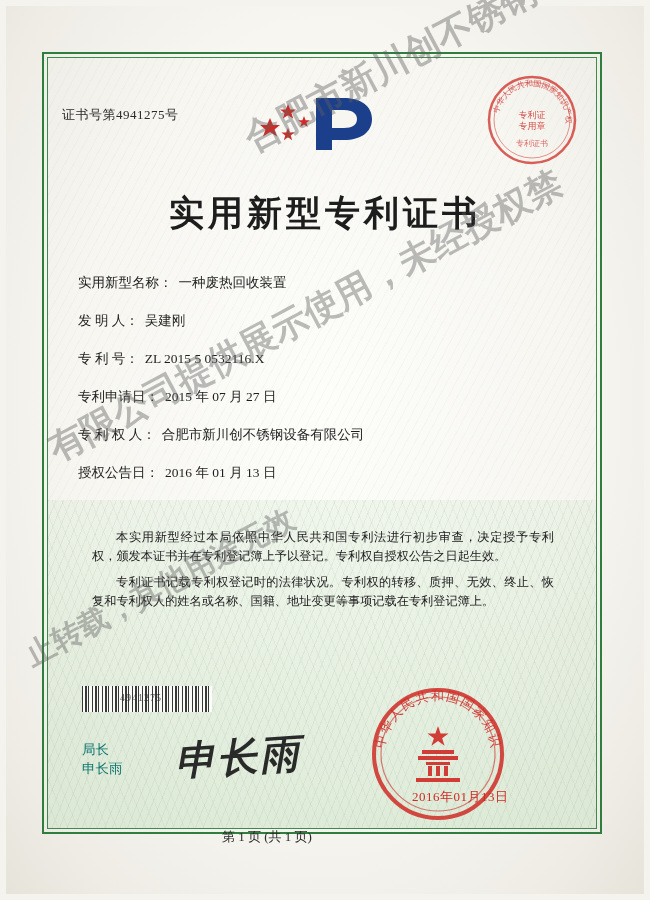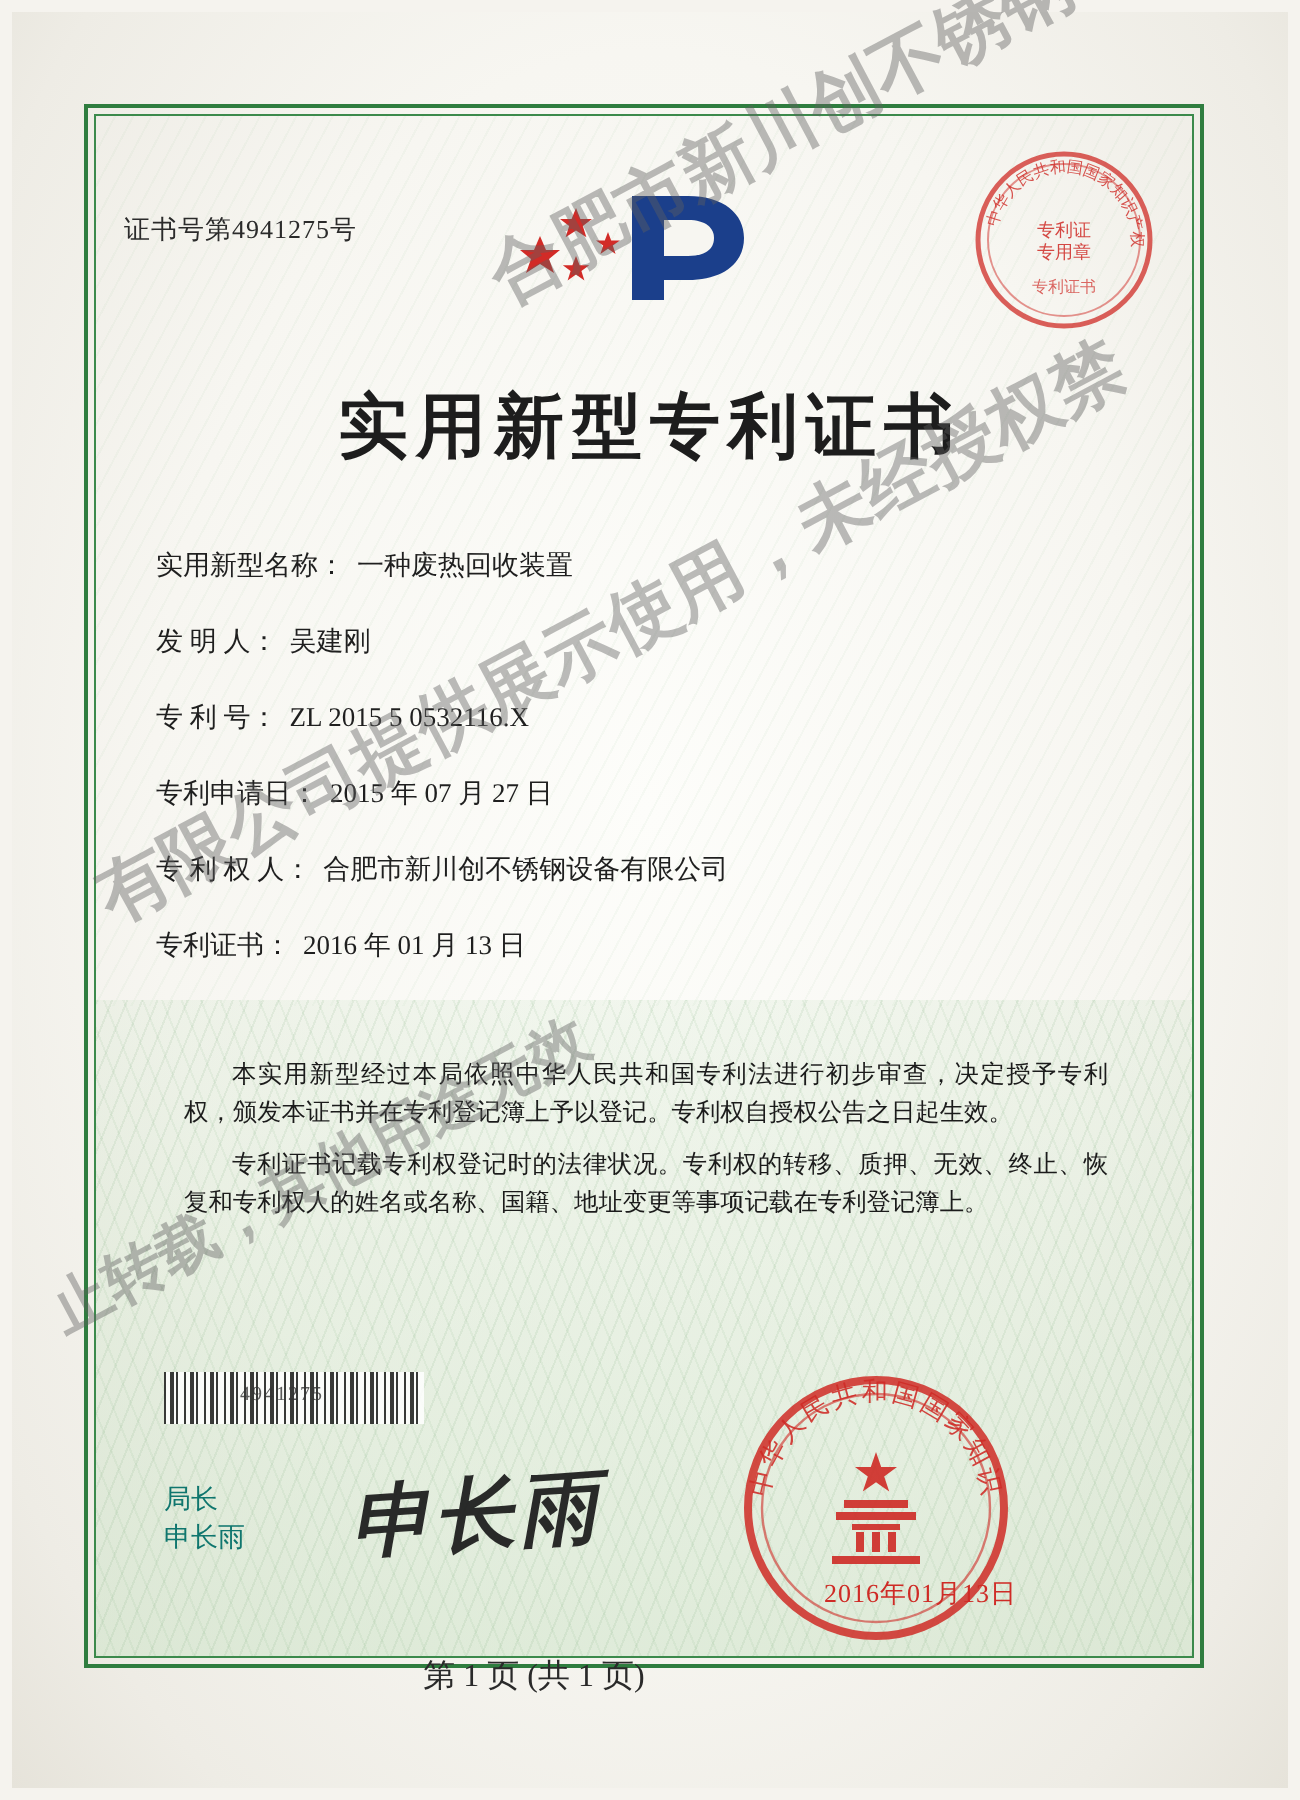--- a/index.html
+++ b/index.html
@@ -221,21 +221,21 @@
     letter-spacing: 0.5px;
   }
 
   
   .footer {
     position: absolute;
     left: 0;
     top: 828px;
     width: 534px;
     text-align: center;
-    font-size: 16px;
+    font-size: 13px;
     color: #2a2a2a;
   }
 
   
   .watermark {
     position: absolute;
     left: 0;
     top: 0;
     width: 650px;
     height: 900px;
@@ -312,21 +312,21 @@
     <div class="field-row">
       <span class="field-label">专 利 号：</span><span class="field-value">ZL 2015 5 0532116.X</span>
     </div>
     <div class="field-row">
       <span class="field-label">专利申请日：</span><span class="field-value">2015 年 07 月 27 日</span>
     </div>
     <div class="field-row">
       <span class="field-label">专 利 权 人：</span><span class="field-value">合肥市新川创不锈钢设备有限公司</span>
     </div>
     <div class="field-row">
-      <span class="field-label">专利证书：</span><span class="field-value">2016 年 01 月 13 日</span>
+      <span class="field-label">授权公告日：</span><span class="field-value">2016 年 01 月 13 日</span>
     </div>
   </div>
 
   <div class="body-text">
     <p>本实用新型经过本局依照中华人民共和国专利法进行初步审查，决定授予专利权，颁发本证书并在专利登记簿上予以登记。专利权自授权公告之日起生效。</p>
     <p>专利证书记载专利权登记时的法律状况。专利权的转移、质押、无效、终止、恢复和专利权人的姓名或名称、国籍、地址变更等事项记载在专利登记簿上。</p>
   </div>
 
   <div class="barcode"></div>
   <div class="barcode-num">4941275</div>

